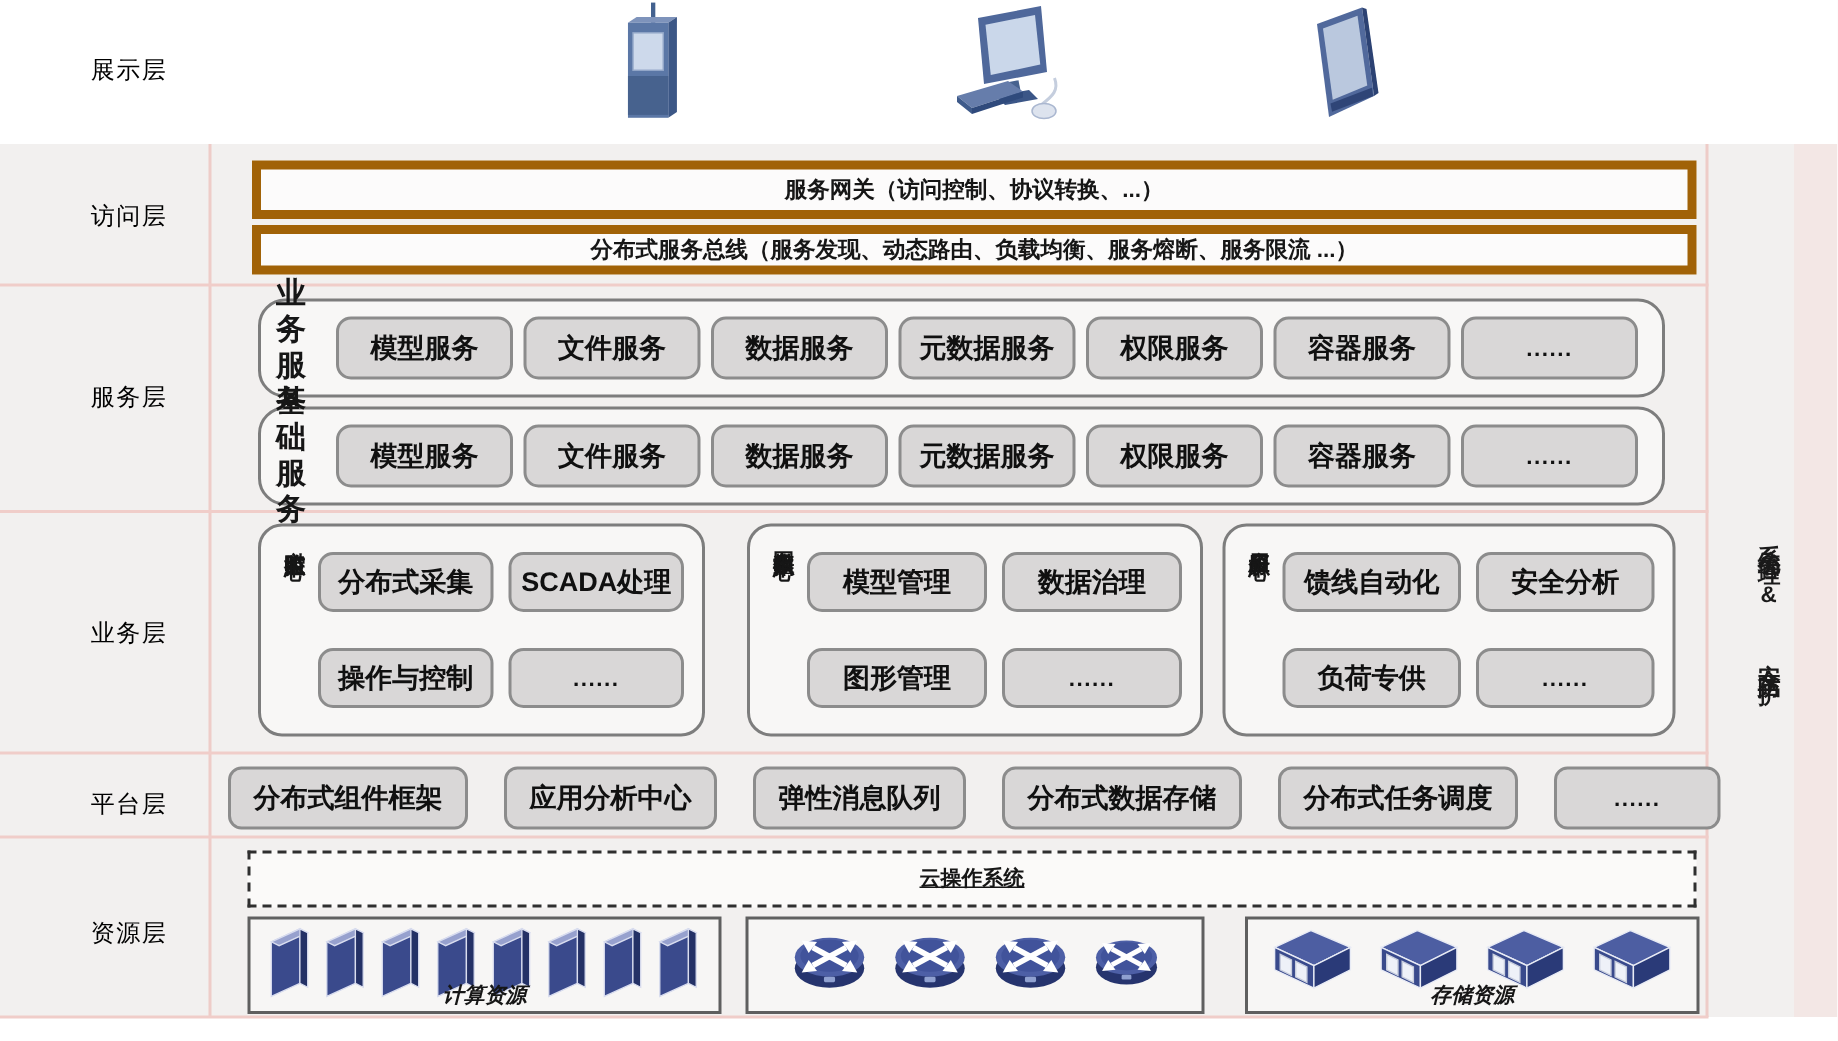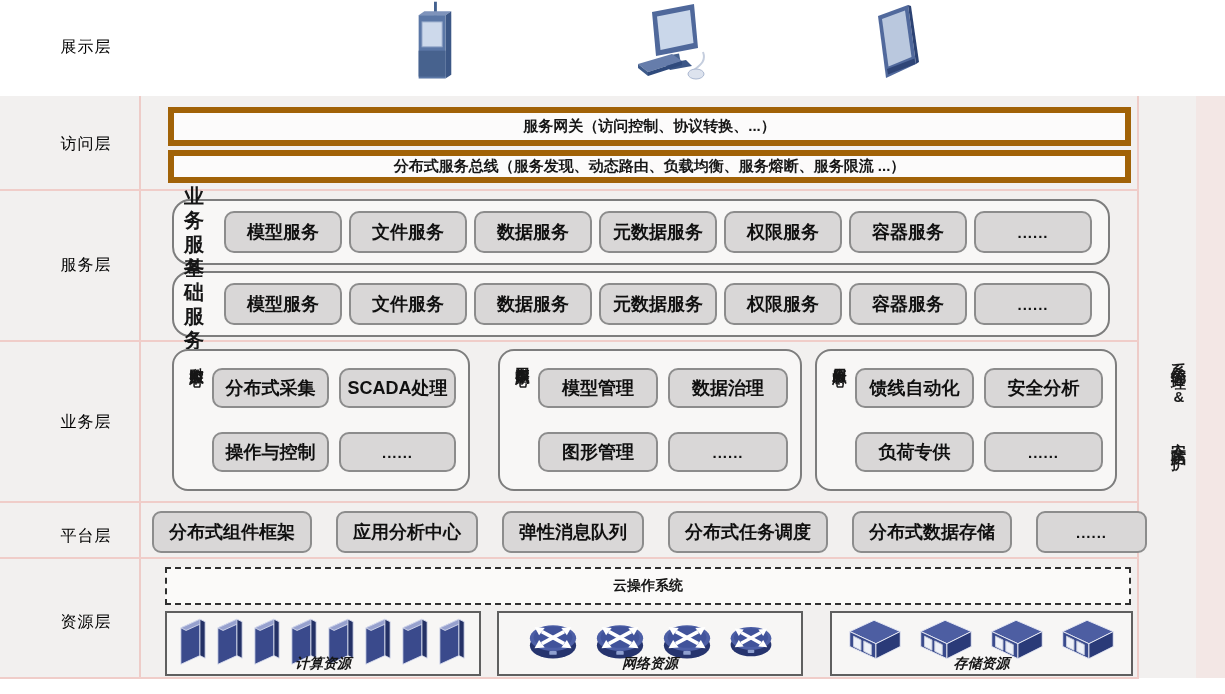--- a/index.html
+++ b/index.html
@@ -50,21 +50,21 @@
   
   .plat-row { position:absolute; left:168px; top:511px; width:963px;
               display:flex; gap:24px; justify-content:center; }
   .plat-row .gbox { height:42px; border-radius:9px; padding:0 15px; white-space:nowrap; }
   .plat-row .gbox.dots { padding:0 38px; }
 
   
   .cloud-box { position:absolute; left:165px; top:567px; width:966px; height:38px;
                border:2px dashed #2f2f2f; background:#fbfaf9;
                display:flex; align-items:center; justify-content:center;
-               font-size:14px; font-weight:bold; }
+               font-size:14px; font-weight:bold;text-decoration:underline; }
   .res-box { position:absolute; top:611px; height:65px;
              border:2px solid #5f5f5f; background:#f7f6f5; }
   .res-icons { display:flex; align-items:center; justify-content:center;
                height:100%; padding-bottom:8px; }
   .res-label { position:absolute; left:0; right:0; bottom:1px; text-align:center;
                font-size:14px; font-weight:bold;font-style:italic; }
 
   
   .side-label { position:absolute; left:1140px; top:278px; width:76px; height:240px;
                 display:flex; align-items:center; justify-content:center;
@@ -207,22 +207,22 @@
       <div class="gbox">安全分析</div>
       <div class="gbox">负荷专供</div>
       <div class="gbox dots">......</div>
     </div>
   </div>
 
   <div class="plat-row">
     <div class="gbox">分布式组件框架</div>
     <div class="gbox">应用分析中心</div>
     <div class="gbox">弹性消息队列</div>
+    <div class="gbox">分布式数据存储</div>
     <div class="gbox">分布式任务调度</div>
-    <div class="gbox">分布式数据存储</div>
     <div class="gbox dots">......</div>
   </div>
 
   <div class="cloud-box">云操作系统</div>
 
   <div class="res-box" style="left:165px;width:316px">
     <div class="res-icons" style="margin-left:-2px">
       <svg class="ic" width="40" height="52" viewBox="0 0 36 60" style="margin-right:-3px">
           <use href="#ic-server"></use>
         </svg>
@@ -259,21 +259,20 @@
       <svg class="ic" width="50" height="40" viewBox="0 0 54 42">
           <use href="#ic-router"></use>
         </svg>
       <svg class="ic" width="50" height="40" viewBox="0 0 54 42">
           <use href="#ic-router"></use>
         </svg>
       <svg class="ic" width="44" height="36" viewBox="0 0 54 42">
           <use href="#ic-router"></use>
         </svg>
     </div>
-    <div class="res-label">网络资源</div>
   </div>
 
   <div class="res-box" style="left:830px;width:303px">
     <div class="res-icons" style="gap:13px">
       <svg class="ic" width="58" height="45" viewBox="0 0 62 47">
           <use href="#ic-storage"></use>
         </svg>
       <svg class="ic" width="58" height="45" viewBox="0 0 62 47">
           <use href="#ic-storage"></use>
         </svg>

